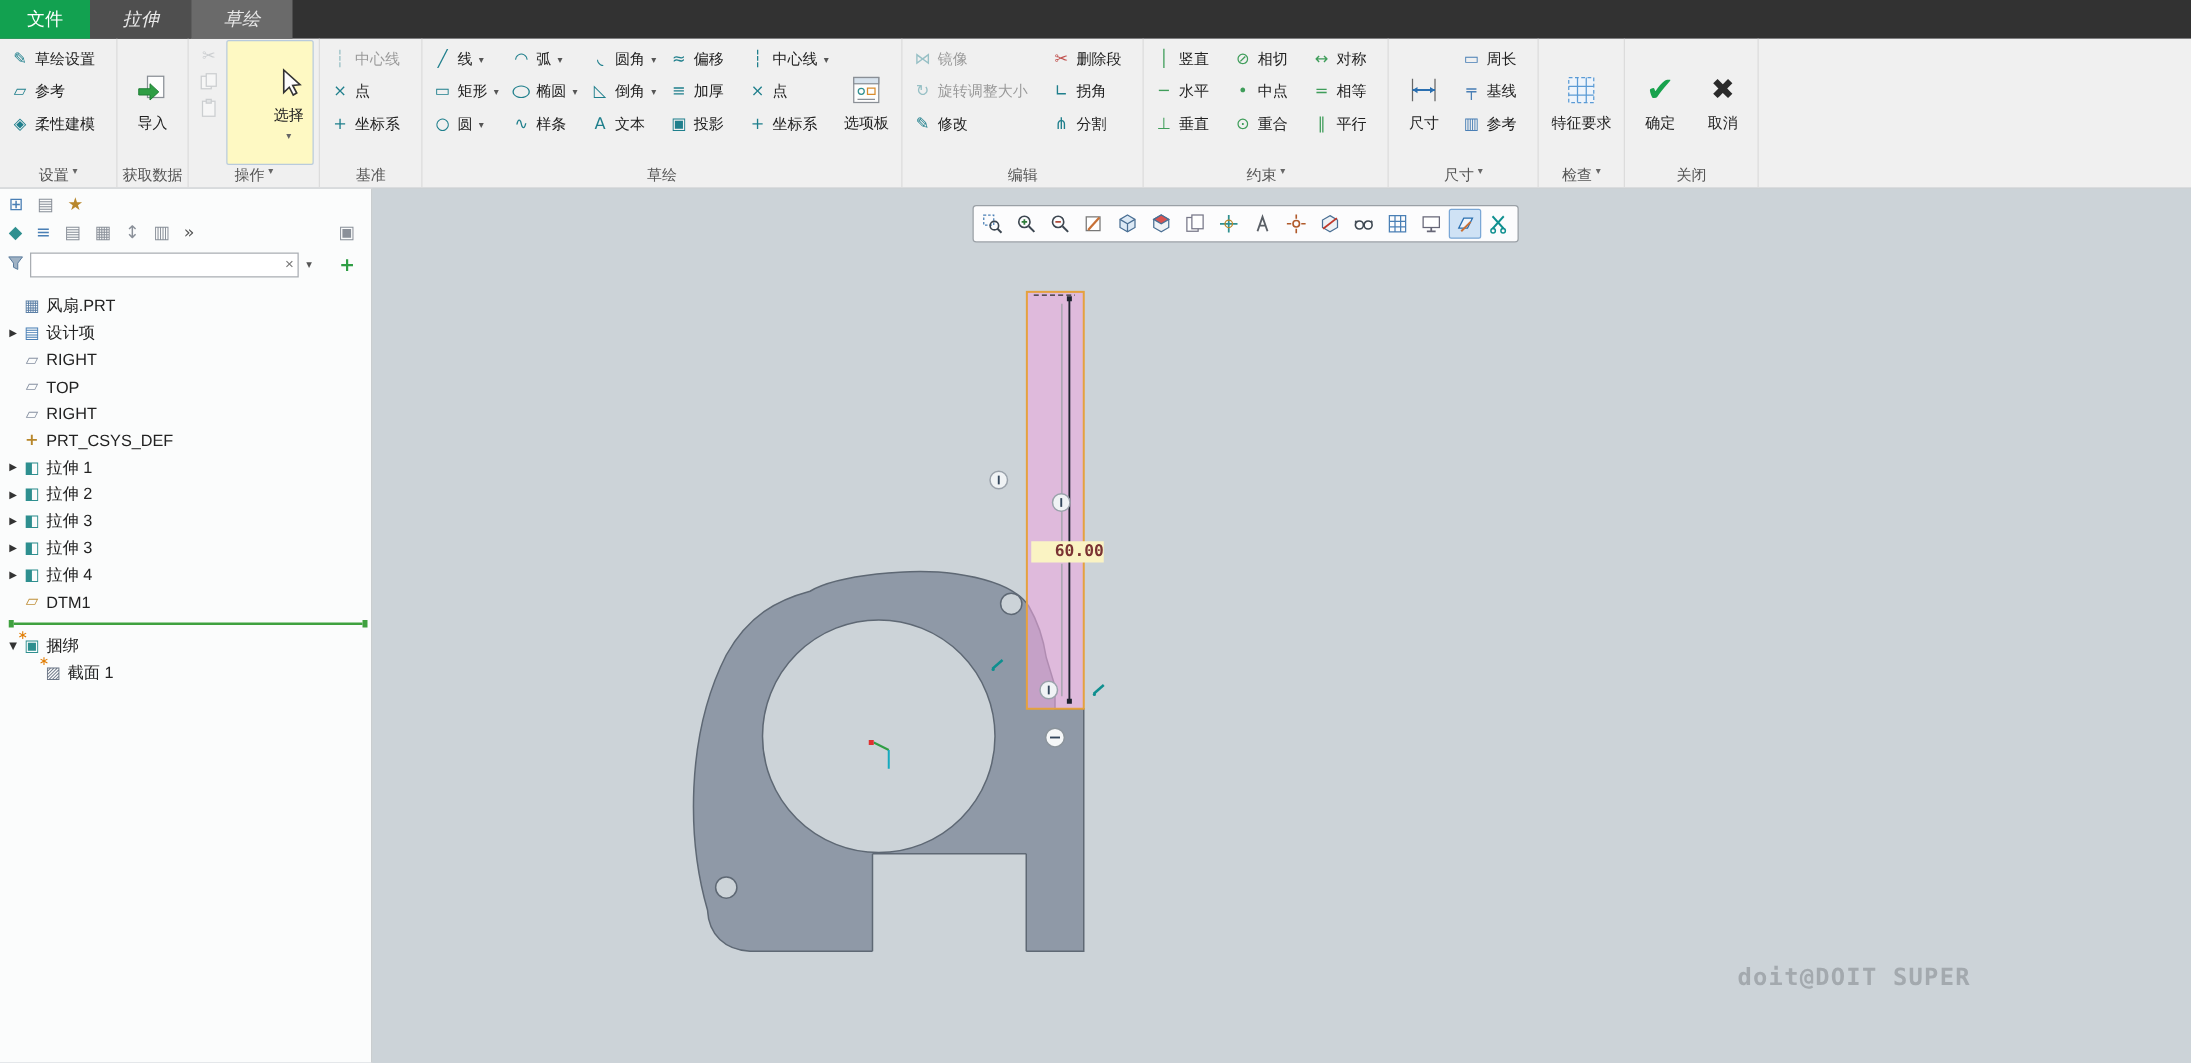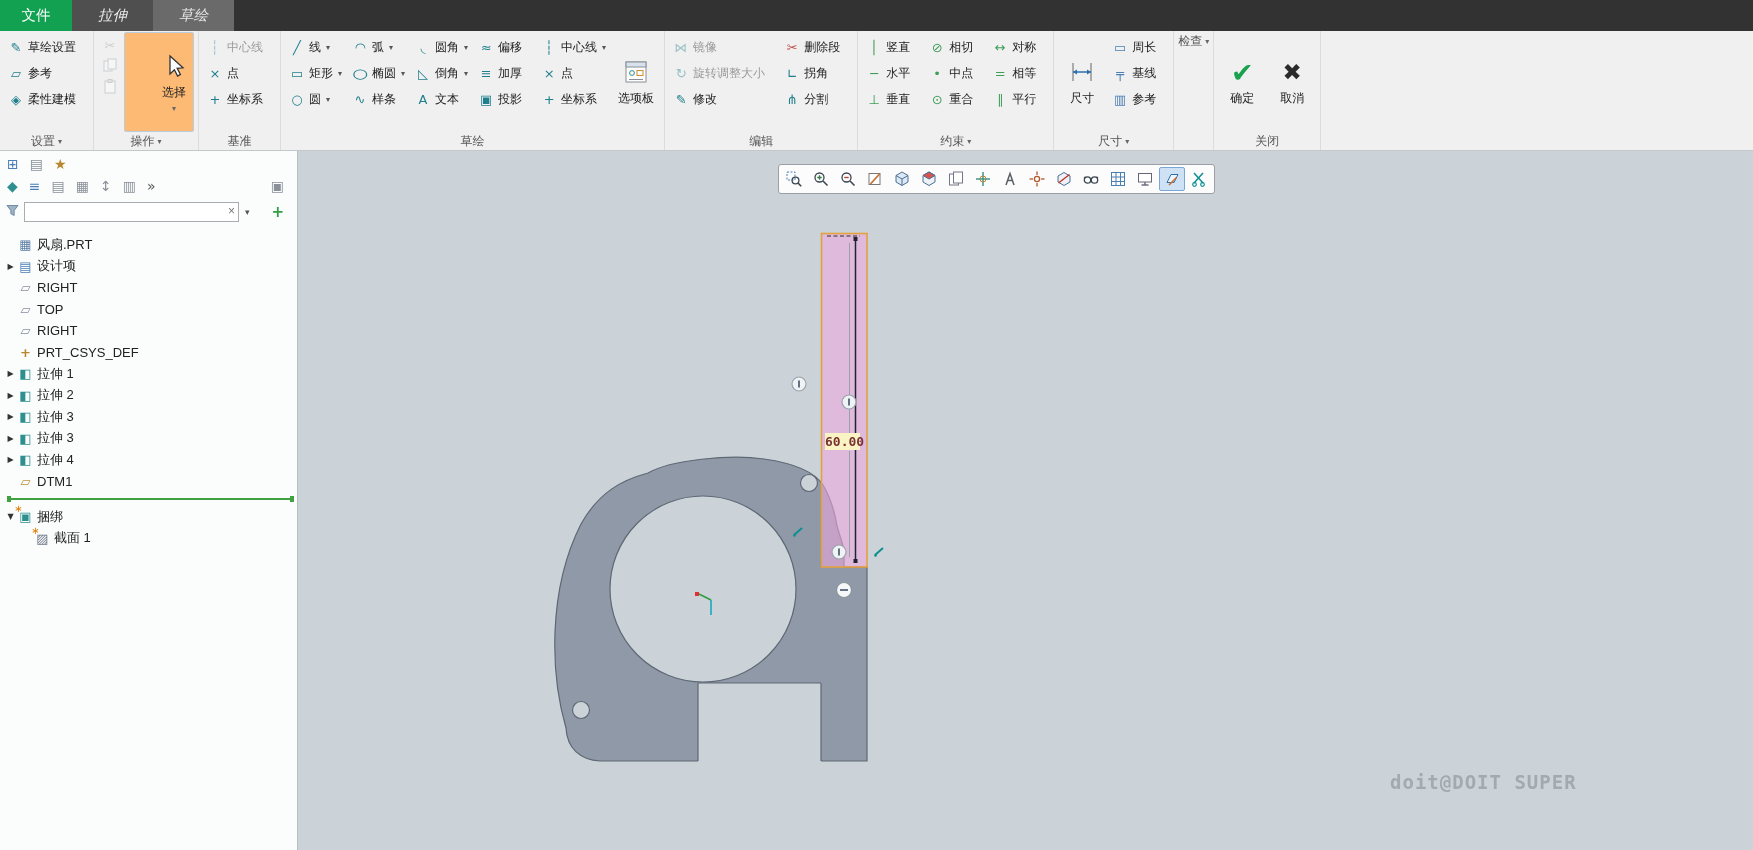--- a/index.html
+++ b/index.html
@@ -7,34 +7,34 @@
   
   .menubar{height:31px;background:#323232;display:flex;align-items:stretch;color:#e8e8e8;font-size:14.5px;}
   .m-file{background:#12a150;color:#fff;width:72px;display:flex;align-items:center;justify-content:center;}
   .m-item{padding:0 21px;display:flex;align-items:center;cursor:default;}
   .m-ctx{font-style:italic;background:#4f4f4f;padding:0 26px;display:flex;align-items:center;}
   .m-active{font-style:italic;background:#6a6a6a;padding:0 26px;display:flex;align-items:center;}
   
   .ribbon{height:119px;background:#f0f0f0;border-bottom:1px solid #c4c8cb;display:flex;align-items:stretch;}
   .rgroup{display:flex;flex-direction:column;border-right:1px solid #dcdcdc;padding:1px 4px 0;}
   .rbody{flex:1;display:flex;align-items:stretch;gap:2px;}
-  .glabel{height:18px;display:flex;align-items:center;justify-content:center;gap:3px;font-size:12px;color:#555;}
+  .glabel{height:18px;display:flex;align-items:flex-start;justify-content:center;gap:3px;font-size:12px;color:#555;}
   .ga{font-size:8px;color:#666;}
   .stack{display:flex;flex-direction:column;gap:1px;padding-top:3px;}
   .sbtn{display:flex;align-items:center;gap:4px;border:0;background:none;font:12px "Liberation Sans","DejaVu Sans",sans-serif;
         color:#222;height:25px;padding:1px 4px;white-space:nowrap;cursor:default;text-align:left;}
   .sic{width:16px;text-align:center;color:#1f7f8c;font-size:13px;font-family:"DejaVu Sans",sans-serif;flex:0 0 16px;}
   .dd{font-size:8px;color:#555;margin-left:1px;}
   .disabled{opacity:.42;}
   .grn{color:#3f9d5a;} .blu{color:#4a7fb5;} .red{color:#c0504d;}
   .ell{display:inline-block;transform:scaleX(1.4);}
   .bigbtn{display:flex;flex-direction:column;align-items:center;justify-content:center;gap:3px;border:0;background:none;
         font:12px "Liberation Sans","DejaVu Sans",sans-serif;color:#222;padding:2px 6px;min-width:48px;cursor:default;}
   .bigbtn .bicon{height:30px;display:flex;align-items:center;justify-content:center;}
-  .selectbtn{background:#fdba74;border:1px solid #b9cbdd;border-radius:2px;padding-left:36px;}
+  .selectbtn{background:#fef9c3;border:1px solid #b9cbdd;border-radius:2px;padding-left:36px;}
   .okglyph{color:#18a24d;font-size:27px;font-family:"DejaVu Sans",sans-serif;line-height:1;}
   .xglyph{color:#2b2b2b;font-size:23px;font-family:"DejaVu Sans",sans-serif;line-height:1;}
   .clipcol{display:flex;flex-direction:column;gap:3px;padding-top:4px;align-items:center;width:24px;}
   .clipbtn{border:0;background:none;padding:0;height:18px;}
   .clipbtn .sic{color:#9aa0a6;}
   
   .main{display:flex;height:700px;}
   .panel{width:297px;flex:0 0 297px;background:#fbfcfc;border-right:1px solid #b9bdc0;display:flex;flex-direction:column;font-size:13px;}
   .ptools{display:flex;align-items:center;gap:9px;padding:5px 6px 2px;}
   .ptools2{display:flex;align-items:center;gap:9px;padding:4px 6px 2px;}
@@ -57,22 +57,22 @@
   .insertline{display:flex;align-items:center;margin:4px 3px;}
   .insertline .bar{height:2px;background:#3fa13f;flex:1;}
   .insertline .cap{width:4px;height:6px;background:#3fa13f;}
   
   .canvas{position:relative;flex:1;background:#ccd3d8;overflow:hidden;}
   .gtoolbar{position:absolute;left:480px;top:13px;display:flex;gap:1px;padding:2px;background:#fcfcfd;
     border:1px solid #9aa0a6;border-radius:3px;z-index:5;}
   .tbtn{width:26px;height:24px;border:1px solid transparent;background:none;display:flex;align-items:center;justify-content:center;padding:0;cursor:default;}
   .tbtn svg{width:18px;height:18px;}
   .tbtn.active{background:#cfe2f5;border-color:#7aa7d6;border-radius:2px;}
-  .dimlabel{position:absolute;left:527px;top:282px;width:35px;height:17px;background:#faf3c3;
-    font:bold 13px "DejaVu Sans Mono",monospace;color:#7a3333;text-align:left;line-height:17px;z-index:4;}
+  .dimlabel{position:absolute;left:527px;top:282px;width:58px;height:17px;background:#faf3c3;
+    font:bold 13px "DejaVu Sans Mono",monospace;color:#7a3333;text-align:right;line-height:17px;z-index:4;}
   .watermark{position:absolute;left:1092px;top:620px;font:bold 19px "DejaVu Sans Mono",monospace;
     color:#a3a9ae;letter-spacing:1px;z-index:2;}
   .csvg{position:absolute;left:0;top:0;}
 </style>
 </head>
 <body>
 
 <div class="menubar">
   <div class="m-file">
       <span>文件</span>
@@ -108,20 +108,36 @@
     <span class="dd" style="visibility: hidden;">▾</span>
   </button>
 </div>
       </div>
     <div class="glabel">
         <span>设置</span>
         <span class="ga">▾</span>
       </div>
   </div>
 
+  <div class="rgroup">
+    <div class="rbody">
+      <button class="bigbtn">
+        <span class="bicon">
+            <svg viewBox="0 0 28 28" width="28" height="28">
+              <rect x="10" y="3" width="13" height="17" fill="#fdfdfd" stroke="#8a8f96"></rect>
+              <path d="M3,13 h9 v-4 l7,6.5 -7,6.5 v-4 h-9 Z" fill="#2f9e44" stroke="#1e7e34" stroke-width="0.8"></path>
+            </svg>
+          </span>
+        <span>导入</span>
+      </button>
+    </div>
+    <div class="glabel">
+        <span>获取数据</span>
+      </div>
+  </div>
 
   <div class="rgroup">
     <div class="rbody">
       <div class="clipcol">
         <button class="clipbtn disabled"><span class="sic">✂</span></button>
         <button class="clipbtn disabled"><svg width="16" height="16" viewBox="0 0 16 16">
               <rect x="2" y="4" width="8" height="10" fill="#fff" stroke="#9aa0a6"></rect>
               <rect x="6" y="2" width="8" height="10" fill="#fff" stroke="#9aa0a6"></rect>
             </svg></button>
         <button class="clipbtn disabled"><svg width="16" height="16" viewBox="0 0 16 16">
@@ -432,20 +448,34 @@
   </button>
 </div>
     </div>
     <div class="glabel">
         <span>尺寸</span>
         <span class="ga">▾</span>
       </div>
   </div>
 
   <div class="rgroup">
+    <div class="rbody">
+      <button class="bigbtn">
+        <span class="bicon">
+            <svg viewBox="0 0 28 28" width="28" height="28">
+              <rect x="4" y="4" width="20" height="20" fill="#eef4fb" stroke="#5b9bd5" stroke-dasharray="3 2"></rect>
+              <line x1="4" y1="11" x2="24" y2="11" stroke="#5b9bd5"></line>
+              <line x1="4" y1="18" x2="24" y2="18" stroke="#5b9bd5"></line>
+              <line x1="11" y1="4" x2="11" y2="24" stroke="#5b9bd5"></line>
+              <line x1="18" y1="4" x2="18" y2="24" stroke="#5b9bd5"></line>
+            </svg>
+          </span>
+        <span>特征要求</span>
+      </button>
+    </div>
     <div class="glabel">
         <span>检查</span>
         <span class="ga">▾</span>
       </div>
   </div>
 
   <div class="rgroup">
     <div class="rbody">
       <button class="bigbtn">
         <span class="bicon okglyph">✔</span>

